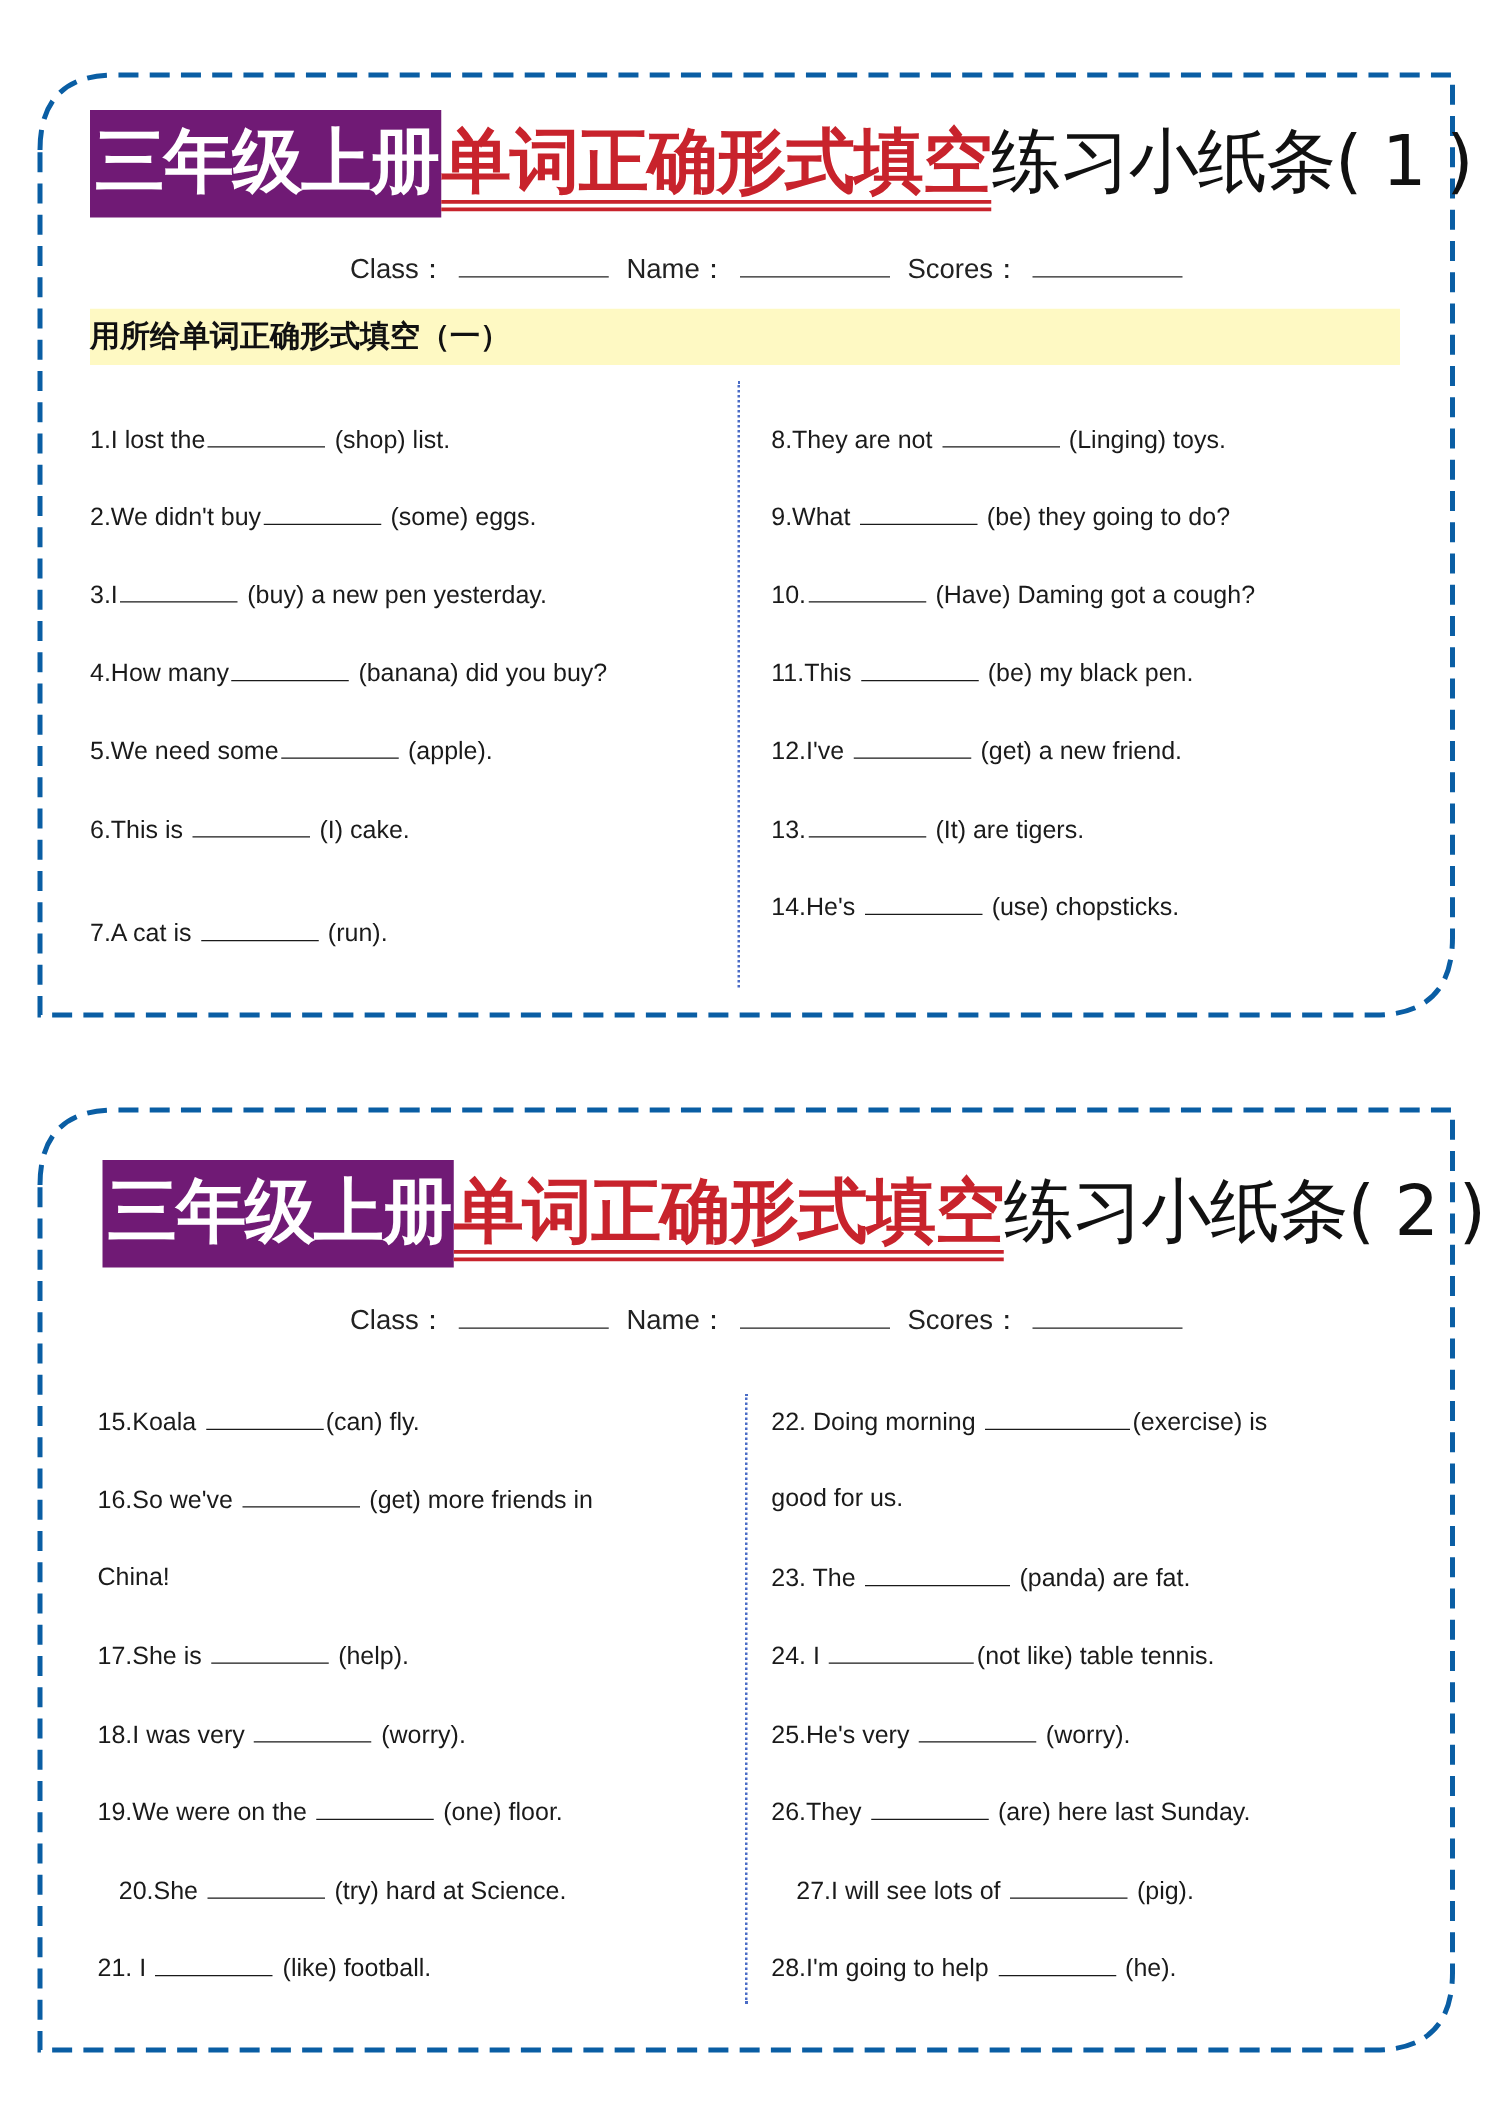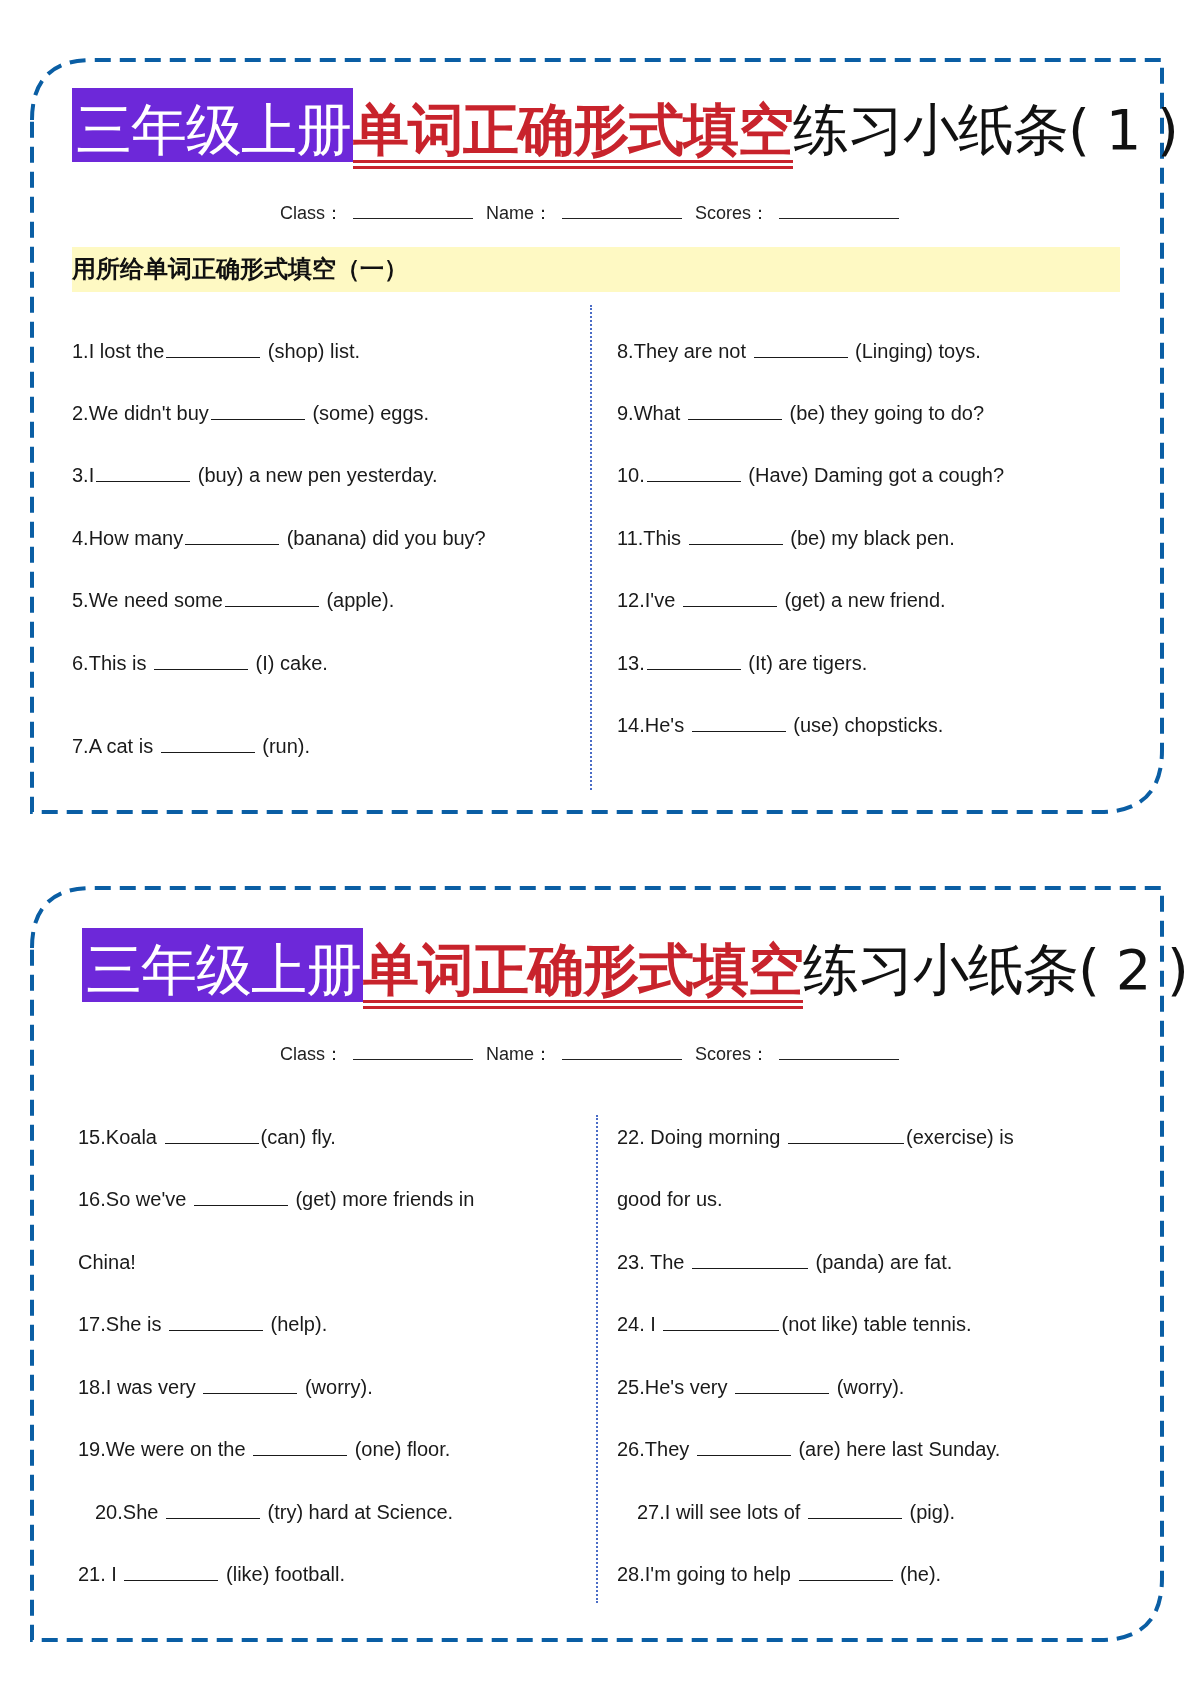--- a/index.html
+++ b/index.html
@@ -6,31 +6,31 @@
   body {
     width:1191px; height:1684px; background:#ffffff; position:relative; overflow:hidden;
     font-family: "DejaVu Sans", "Liberation Sans", sans-serif; color:#1a1a1a;
   }
   .card { position:absolute; }
   .card svg.frame { position:absolute; left:0; top:0; }
   .title {
     position:absolute; white-space:nowrap; font-size:56px; font-weight:bold; line-height:1;
     font-family: "DejaVu Sans", sans-serif; letter-spacing:-1px;
   }
-  .title .t-blue { background:#6d28d9; color:#ffffff; display:inline-block; padding:14px 2px 4px 4px; font-weight:normal; }
+  .title .t-blue { background:#701a75; color:#ffffff; display:inline-block; padding:14px 2px 16px 4px; font-weight:bold; }
   .title .t-red {
     color:#c8232c; display:inline-block; position:relative;
     border-bottom:3px solid #c8232c; padding-bottom:2px;
   }
   .title .t-red::after {
     content:""; position:absolute; left:0; right:0; bottom:-9px; height:3px; background:#c8232c;
   }
   .title .t-black { color:#111111; display:inline-block; font-weight:normal; }
   .meta {
-    position:absolute; font-size:18px; white-space:nowrap; color:#222;
+    position:absolute; font-size:22px; white-space:nowrap; color:#222;
     font-family: "Liberation Sans", sans-serif;
   }
   .meta .blank { display:inline-block; width:120px; border-bottom:1.5px solid #222; margin:0 8px 0 10px; height:18px; vertical-align:baseline; }
   .band {
     position:absolute; background:#fef9c3; height:45px;
     font-size:24px; font-weight:bold; line-height:45px; padding-left:0; color:#111;
   }
   .divider { position:absolute; width:0; border-left:2px dotted #4a6cc6; }
   .q {
     position:absolute; font-size:20px; white-space:nowrap; color:#1a1a1a;

